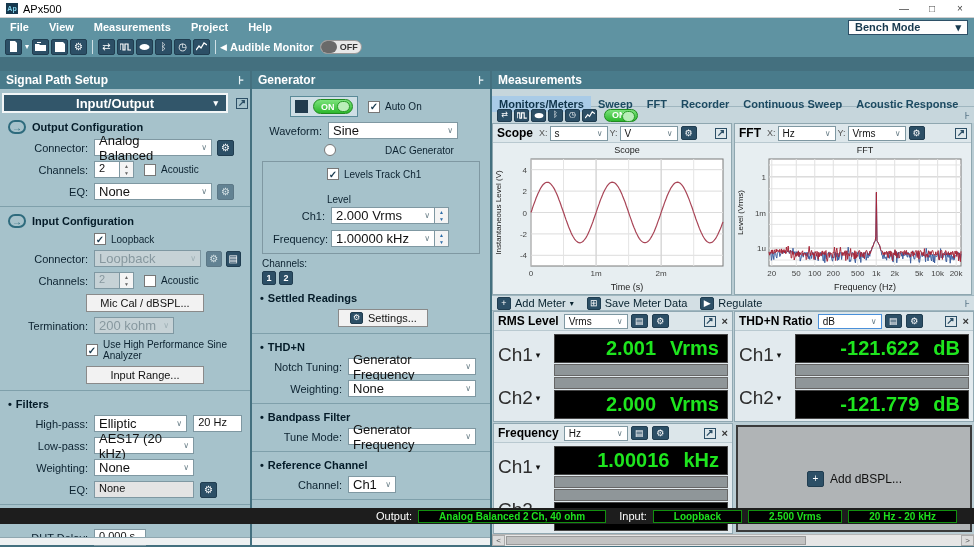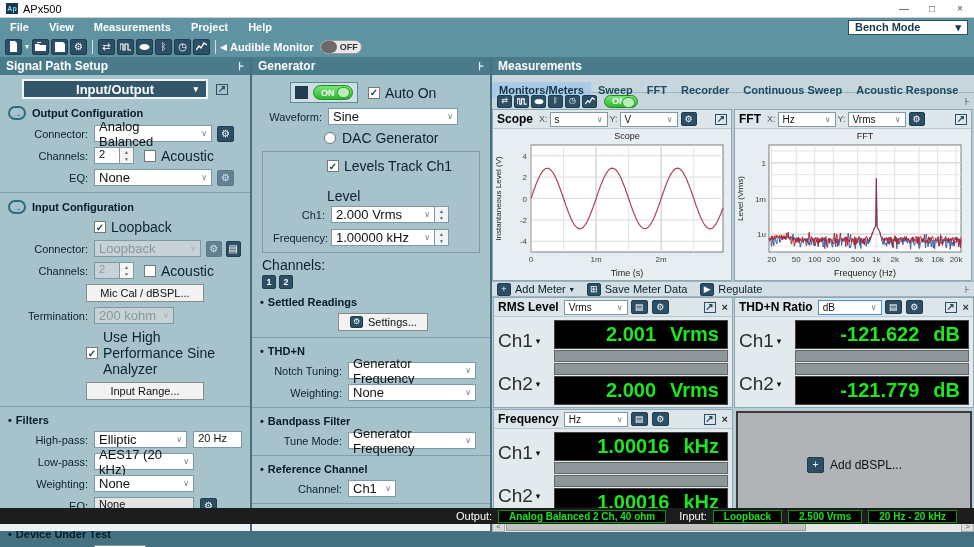--- a/index.html
+++ b/index.html
@@ -17,49 +17,49 @@
   .toolbar{position:absolute;left:0;top:36px;width:974px;height:21px;background:#5f93a2;display:flex;align-items:center;padding-left:4px;color:#fff;}
   .tb-sep{width:1px;height:14px;background:#cfe0e5;margin:0 4px;}
   .icon-btn{width:17px;height:16px;background:#2c4f66;border:1px solid #203d50;border-radius:2px;color:#fff;display:inline-flex;align-items:center;justify-content:center;font-size:10px;line-height:1;margin:0 1px;}
   .icon-btn svg{display:block;}
   .tb-caret{font-size:8px;color:#fff;margin:0 2px;}
   .audible-label{font-size:11px;font-weight:bold;margin:0 6px 0 3px;}
   .toggle-off{width:42px;height:14px;background:#e8e8e8;border:1px solid #999;border-radius:7px;display:flex;align-items:center;font-size:9px;color:#333;font-weight:bold;}
   .toggle-off .knob{width:16px;height:12px;background:#6a6a6a;border-radius:6px;margin-right:3px;}
 
   
-  .col{position:absolute;top:57px;height:474px;background:#a6c2cb;}
+  .col{position:absolute;top:71px;height:474px;background:#a6c2cb;}
   .col1{left:0;width:250px;}
   .col2{left:252px;width:238px;}
   .col3{left:492px;width:482px;background:#bacdd4;}
   .panel-head{background:#497b8b;color:#fff;font-weight:bold;font-size:12px;height:18px;display:flex;align-items:center;justify-content:space-between;padding:0 6px;}
   .pin{font-size:11px;color:#e8f2f5;}
   .panel-footer{position:absolute;bottom:0;left:0;width:100%;height:8px;background:#eef1f2;border-top:1px solid #8fa7b0;}
 
   
   .row{display:flex;align-items:center;margin:5px 8px;}
   .lbl{width:80px;text-align:right;margin-right:6px;font-size:11px;color:#0c2230;flex:none;}
   .combo{display:inline-flex;align-items:center;justify-content:space-between;background:#fff;border:1px solid #7f98a2;height:17px;font-size:13px;color:#111;padding:0 4px;position:relative;}
   .combo::after{content:"\2228";color:#6a7f88;font-size:8px;margin-left:4px;}
   .combo.disabled{background:#c6d2d6;color:#87989f;}
   .combo.disabled::after{color:#9fb0b6;}
   .tfield{background:#fff;border:1px solid #7f98a2;height:17px;font-size:11px;padding:0 4px;color:#111;}
   .btn{background:#f2f2f2;border:1px solid #8a8a8a;font-size:11px;color:#111;padding:2px 10px;display:inline-flex;align-items:center;}
   .check{width:12px;height:12px;background:#fff;border:1px solid #777;display:inline-flex;align-items:center;justify-content:center;font-size:10px;color:#17394e;font-weight:bold;margin-right:5px;flex:none;}
   .radio{width:12px;height:12px;border:1px solid #777;border-radius:50%;background:#fff;margin-right:6px;display:inline-flex;align-items:center;justify-content:center;flex:none;}
   .radio.sel::after{content:"";width:6px;height:6px;border-radius:50%;background:#17394e;}
-  .chk-lbl,.radio-lbl{font-size:14px;color:#0c2230;}
+  .chk-lbl,.radio-lbl{font-size:10px;color:#0c2230;}
   .section-title{font-weight:bold;font-size:11px;color:#041b28;display:flex;align-items:center;margin:7px 8px 2px 8px;}
   .hr{height:1px;background:#7fa0ab;margin:6px 0;}
   .spin{display:inline-flex;flex-direction:column;border:1px solid #7f98a2;border-left:none;height:17px;width:14px;background:#f4f4f4;}
   .spin span{flex:1;display:flex;align-items:center;justify-content:center;font-size:5px;color:#2d6da8;}
   .spin.gray span{color:#666;}
 
   
-  .io-select-row{display:flex;align-items:center;margin:4px 22px;}
+  .io-select-row{display:flex;align-items:center;margin:4px 2px;}
   .io-select{flex:1;background:#32566a;border:2px solid #f2f6f7;color:#fff;font-weight:bold;font-size:13px;height:20px;display:flex;align-items:center;justify-content:center;position:relative;}
   .io-select .arr{position:absolute;right:8px;font-size:9px;}
   .cfg-icon{width:18px;height:14px;border:2px solid #2e6b7d;border-radius:7px;color:#2e6b7d;font-size:10px;font-weight:bold;display:inline-flex;align-items:center;justify-content:center;margin-right:6px;}
 
   
   .gen-on-row{display:flex;align-items:center;margin:7px 10px 5px 38px;}
   .on-box{display:inline-flex;align-items:center;background:#cfdfe5;border:1px solid #5a8a98;padding:2px 4px;margin-right:10px;}
   .stop-sq{width:13px;height:13px;background:#223c4e;margin-right:5px;}
   .on-pill{width:40px;height:15px;border-radius:8px;background:linear-gradient(#7be37b,#2db82d);border:1px solid #1f8a1f;color:#fff;font-size:9px;font-weight:bold;display:flex;align-items:center;padding-left:7px;position:relative;}
   .on-pill .knob{position:absolute;right:2px;top:1px;width:13px;height:11px;border-radius:6px;background:#b9eeb9;border:1px solid #2a9a2a;}
@@ -104,21 +104,21 @@
   .add-meter-panel{background:#b0b4b6;border:2px solid #3a3a3a;display:flex;align-items:center;justify-content:center;margin:2px;flex:1;}
   .add-meter-inner{display:flex;align-items:center;font-size:12px;color:#111;}
   .add-meter-inner .icon-btn{margin-right:6px;}
   .hscroll{height:12px;background:#e6e6e6;border-top:1px solid #b5b5b5;display:flex;align-items:center;}
   .hs-btn{width:13px;height:11px;background:#dcdcdc;border:1px solid #aaa;font-size:8px;color:#555;display:flex;align-items:center;justify-content:center;}
   .hs-thumb{height:9px;background:#c2c2c2;border:1px solid #9a9a9a;width:300px;margin:0 1px;}
   .hs-space{flex:1;}
 
   
   .statusbar{position:absolute;left:0;top:508px;width:974px;height:16px;background:#1d1d1d;display:flex;align-items:center;justify-content:flex-end;padding-right:14px;color:#fff;font-size:11px;}
-  .badge{background:#000;border:1px solid #12900f;color:#1ee01e;font-weight:bold;padding:0 10px;height:13px;display:inline-flex;align-items:center;margin:8px 3px;font-size:10px;}
+  .badge{background:#000;border:1px solid #12900f;color:#1ee01e;font-weight:bold;padding:0 20px;height:13px;display:inline-flex;align-items:center;margin:8px 3px;font-size:10px;}
   .sb-lbl{margin:0 3px 0 10px;}
 
   svg text{font-family:"Liberation Sans",sans-serif;}
 </style>
 </head>
 <body>
 
 <div class="app">
 
   <div class="titlebar">
@@ -332,21 +332,21 @@
       </span>
       <span class="check">✓</span>
       <span class="chk-lbl">Auto On</span>
     </div>
     <div class="row">
       <span class="lbl" style="width:62px;">Waveform:</span>
       <span class="combo" style="width:130px;">
           <span>Sine</span>
         </span>
     </div>
-    <div class="row" style="margin-left:72px;">
+    <div class="row" style="margin-left:72px;gap:43px;">
       <span class="radio"></span>
       <span class="radio-lbl">DAC Generator</span>
     </div>
     <div class="group-box">
       <div class="row" style="margin:2px 8px 2px 62px;">
         <span class="check">✓</span>
         <span class="chk-lbl">Levels Track Ch1</span>
       </div>
       <div class="row" style="margin:14px 8px 1px 62px;">
         <span class="chk-lbl">Level</span>

